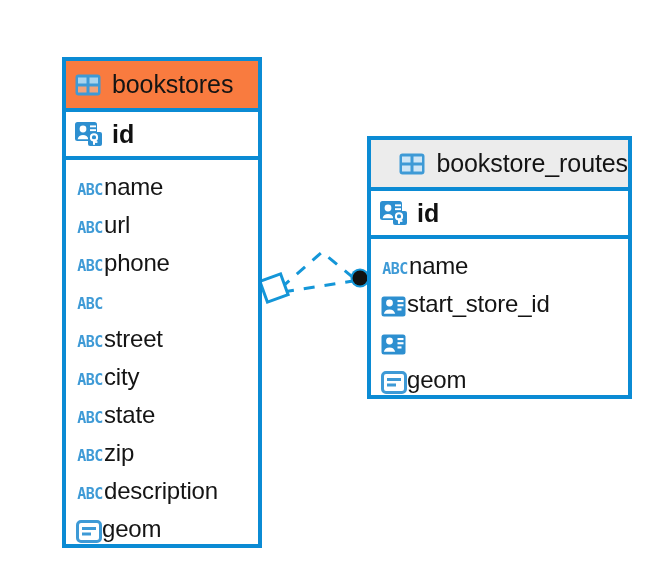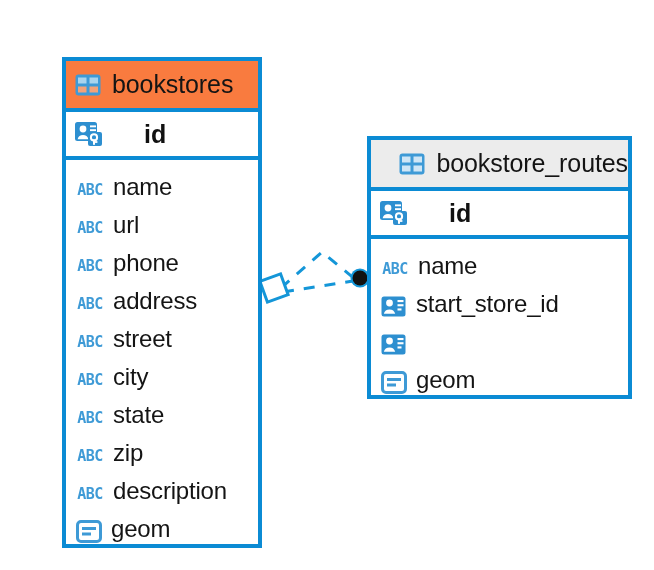--- a/index.html
+++ b/index.html
@@ -61,21 +61,20 @@
   }
 
   .pk-row {
     box-sizing: border-box;
     display: flex;
     align-items: center;
     height: 48px;
     padding-left: 9px;
     background: #ffffff;
     border-bottom: 4px solid #0b8bd4;
-    gap: 32px;
   }
   .pk-label {
     font-size: 25px;
     font-weight: bold;
     color: #111111;
     margin-left: 9px;
     white-space: nowrap;
   }
 
   .field-list {
@@ -85,21 +84,20 @@
   .field-row {
     box-sizing: border-box;
     display: flex;
     align-items: flex-end;
     height: 38px;
     padding-left: 10px;
   }
   .field-label {
     font-size: 24px;
     color: #141414;
-    margin-left: 9px;
     white-space: nowrap;
     letter-spacing: -0.2px;
   }
 
   
   .icon {
     display: inline-flex;
     align-items: center;
     justify-content: center;
     flex: 0 0 auto;
@@ -197,21 +195,20 @@
         <span class="field-label">url</span>
       </div>
 
       <div class="field-row">
         <span class="icon icon-abc">ABC</span>
         <span class="field-label">phone</span>
       </div>
 
       <div class="field-row">
         <span class="icon icon-abc">ABC</span>
-        <span class="field-label">address</span>
       </div>
 
       <div class="field-row">
         <span class="icon icon-abc">ABC</span>
         <span class="field-label">street</span>
       </div>
 
       <div class="field-row">
         <span class="icon icon-abc">ABC</span>
         <span class="field-label">city</span>

